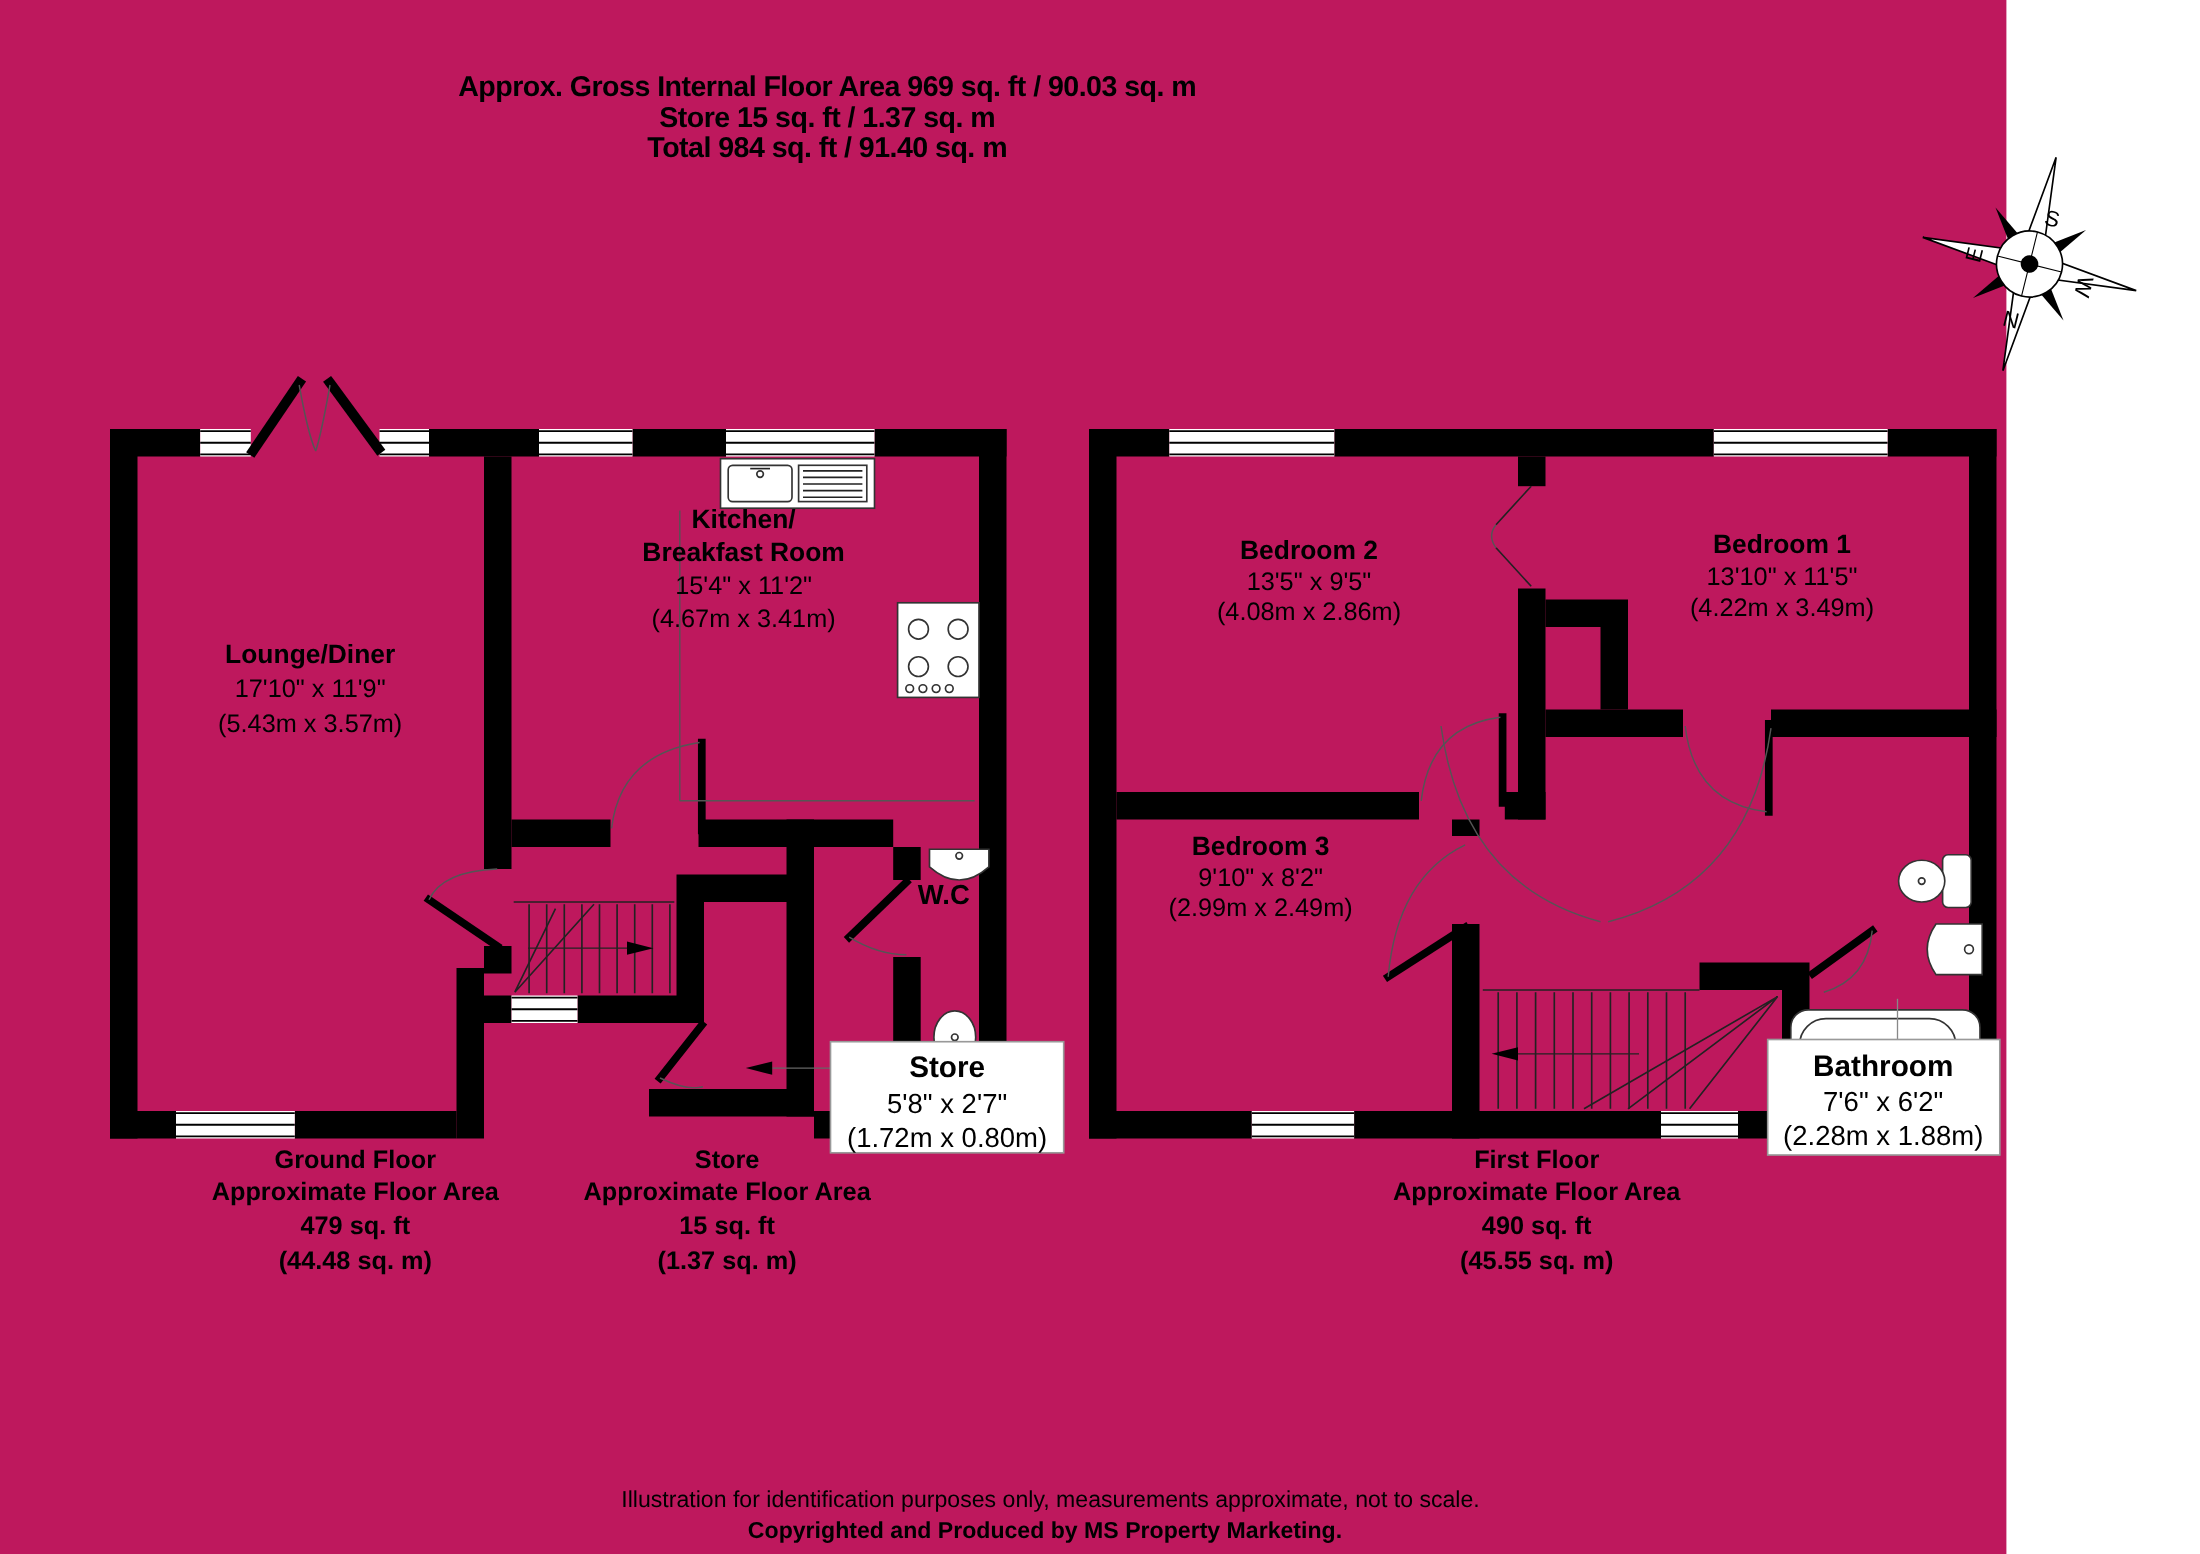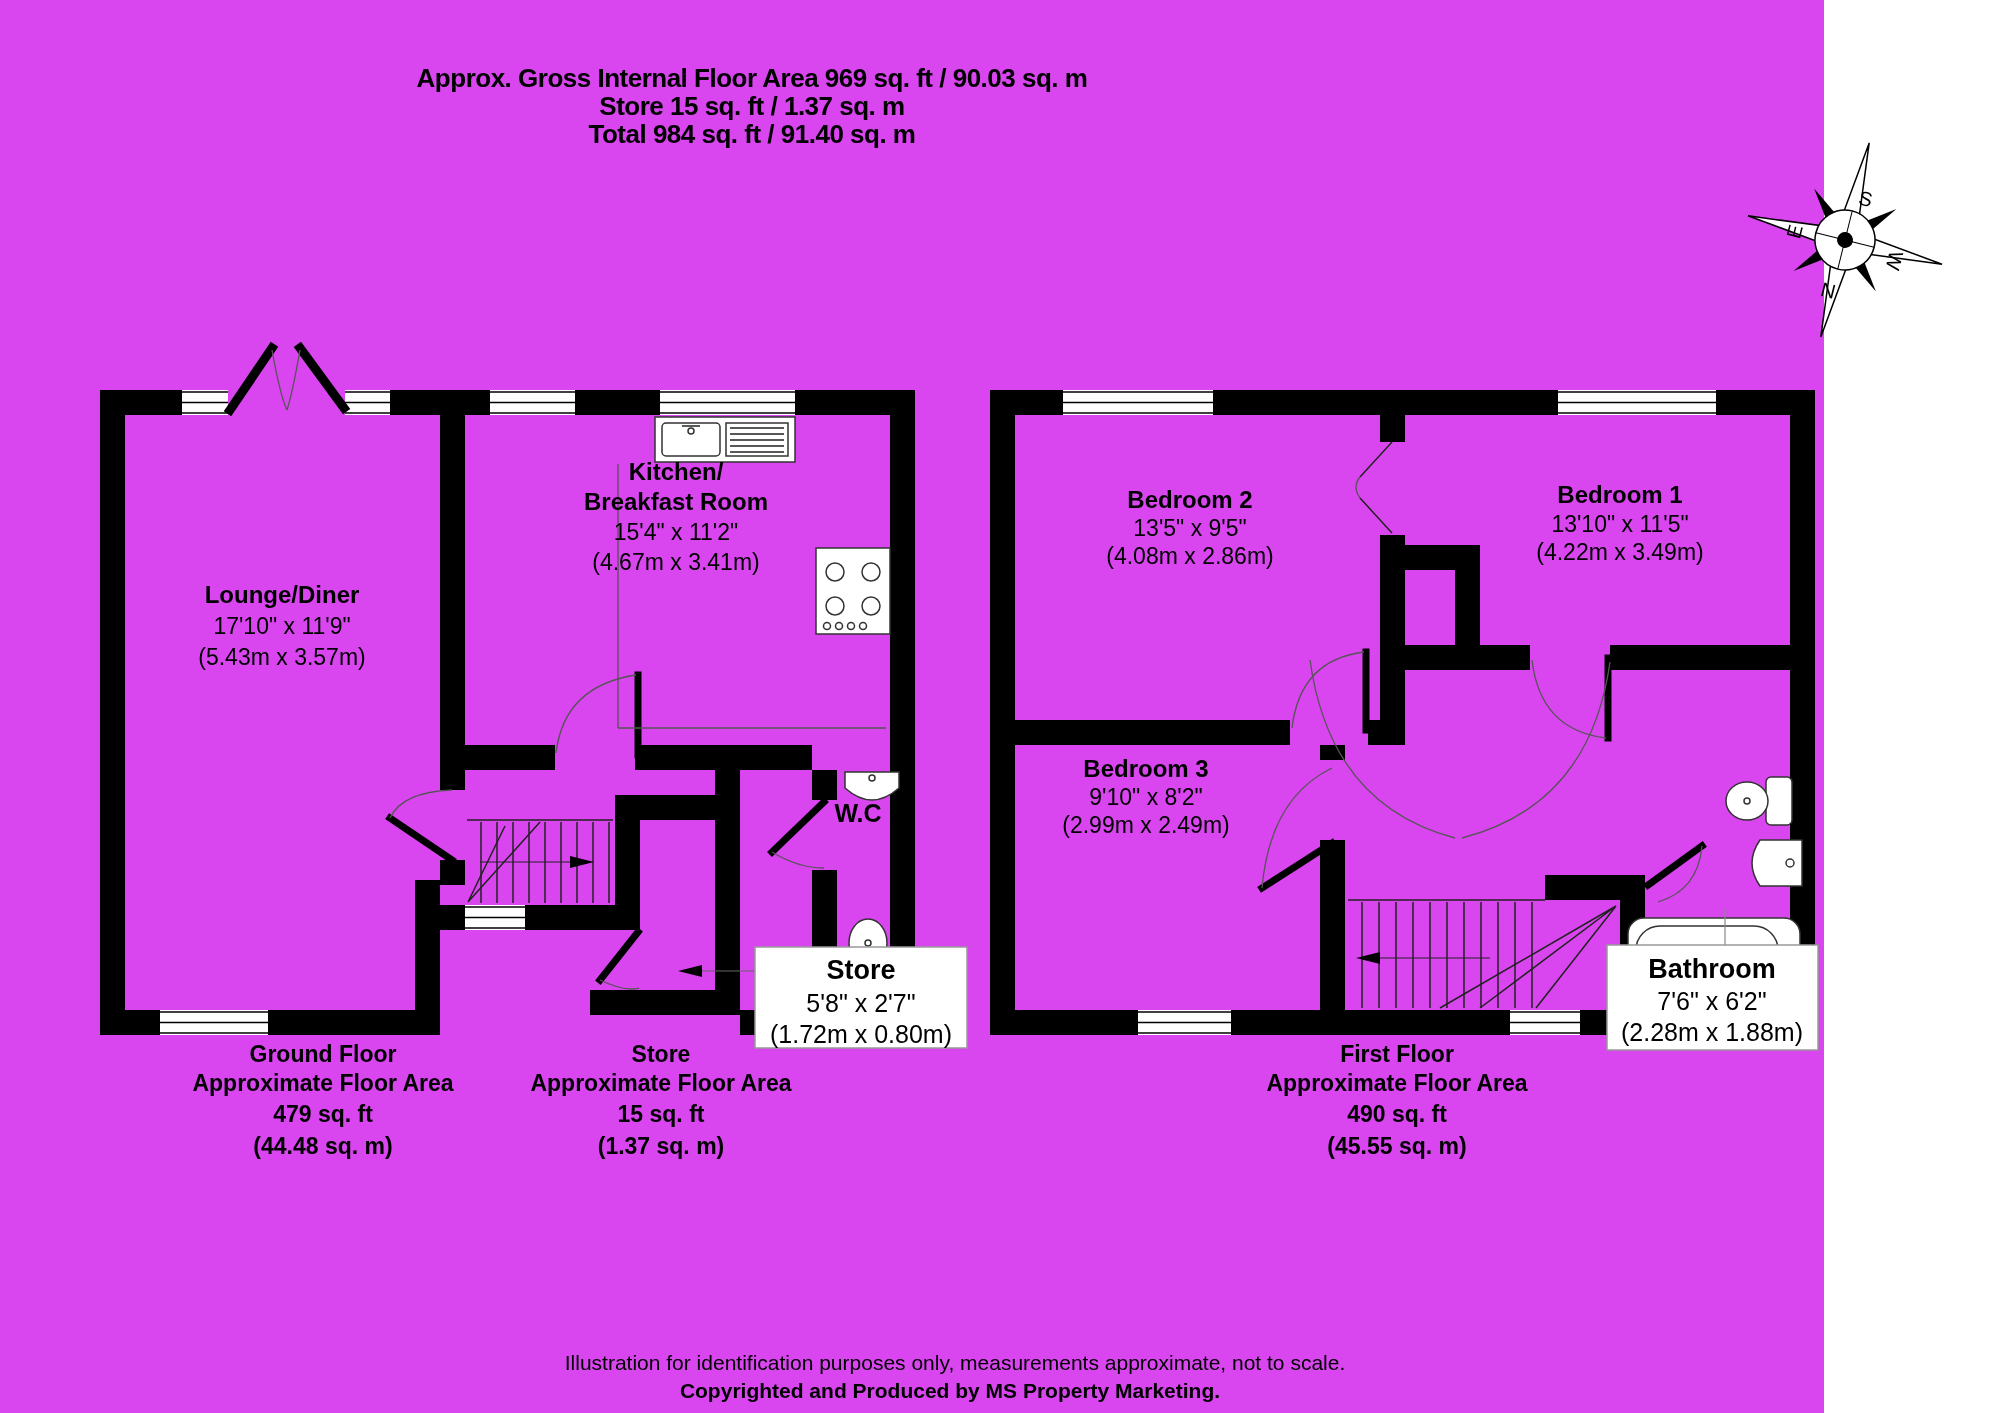--- a/index.html
+++ b/index.html
@@ -1,17 +1,17 @@
 <!DOCTYPE html>
 <html><head>
 <meta charset="utf-8">
 <title>Floor Plan</title>
 <style>
   html,body{margin:0;padding:0;background:#fff;}
-  .page{width:1824px;height:1413px;position:relative;background:#d946ef;font-family:"Liberation Sans",sans-serif;}
+  .page{width:1824px;height:1413px;position:relative;background:#be185d;font-family:"Liberation Sans",sans-serif;}
   svg{display:block;}
   text{font-family:"Liberation Sans",sans-serif;fill:#000;}
   .hdr{font-size:26px;font-weight:bold;letter-spacing:-0.5px;}
   .rn{font-size:24px;font-weight:bold;}
   .rd{font-size:23px;}
   .cn{font-size:27px;font-weight:bold;}
   .cd{font-size:25px;}
   .al{font-size:23px;font-weight:bold;}
   .wc{font-size:25px;font-weight:bold;}
   .f1{font-size:21px;}

